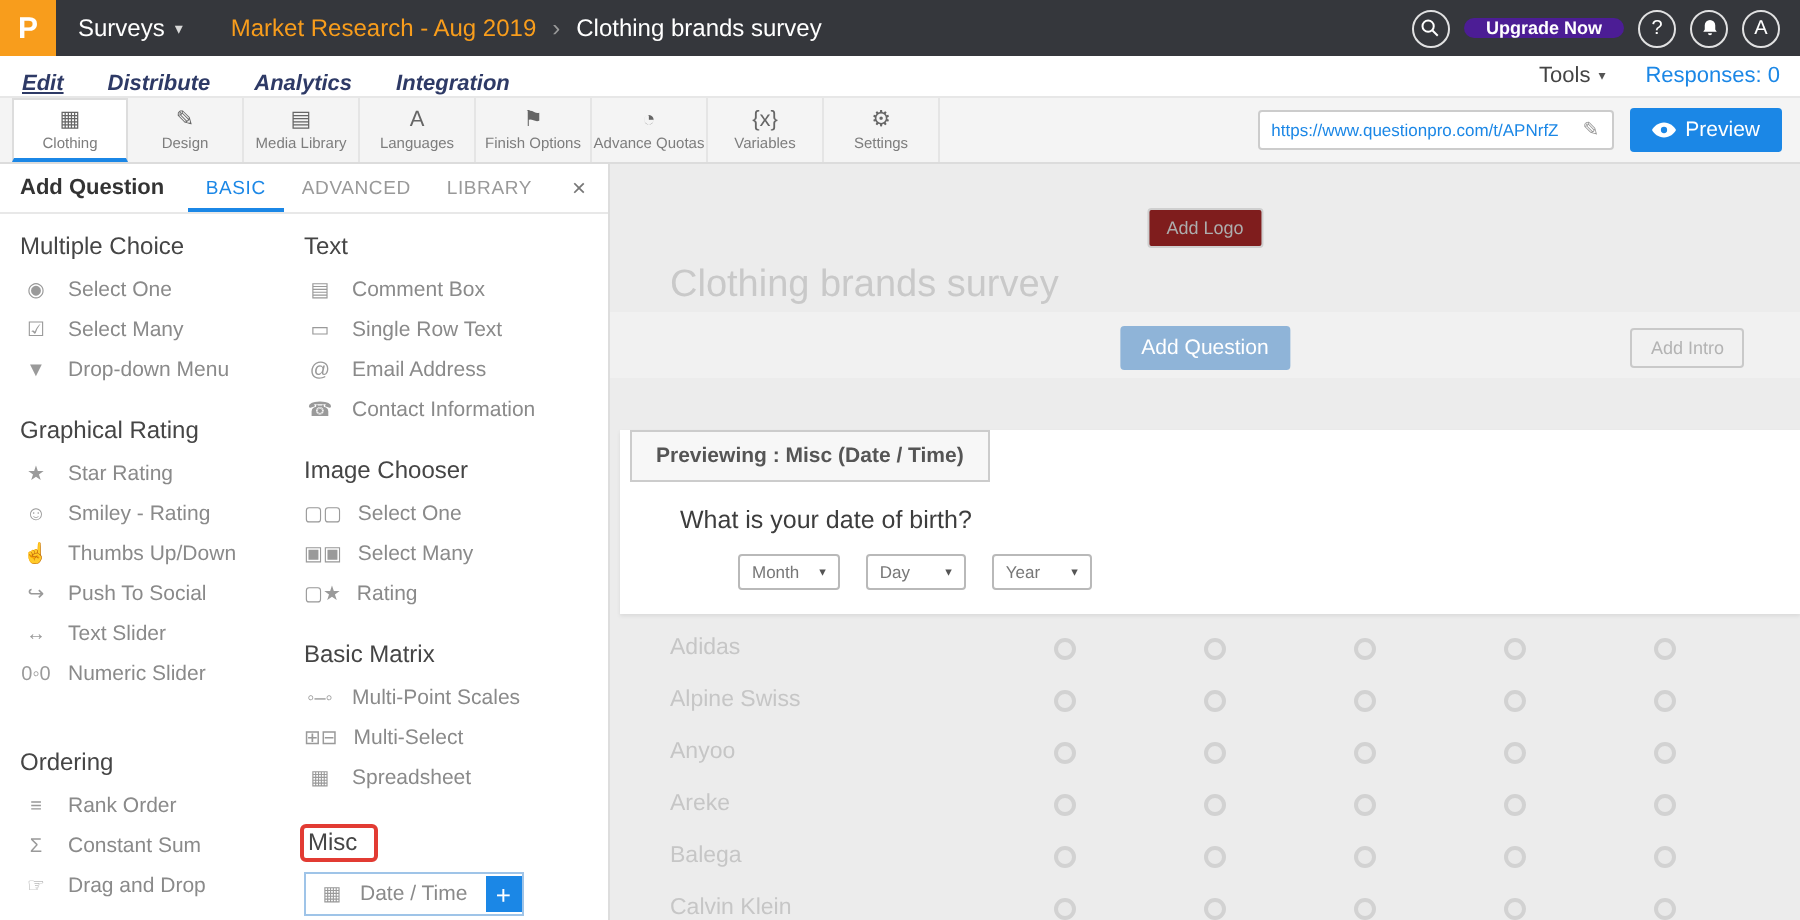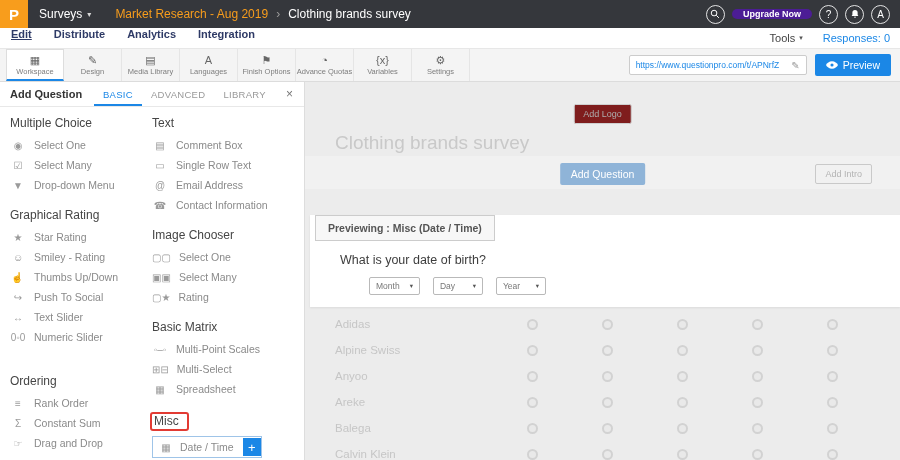--- a/index.html
+++ b/index.html
@@ -16,21 +16,21 @@
   .bc-parent { color:#f89d1c; cursor:pointer; }
   .bc-sep { color:#9a9a9a; margin:0 8px; }
   .bc-current { color:#fff; }
   .topbar-right { margin-left:auto; display:flex; align-items:center; gap:7px; padding-right:10px; }
   .circle-btn { width:19px; height:19px; border-radius:50%; border:1px solid rgba(255,255,255,.85); background:transparent; color:#fff; font-size:10px; display:flex; align-items:center; justify-content:center; cursor:pointer; }
   .upgrade { background:#4c1d95; border:none; color:#fff; font-size:9px; font-weight:bold; padding:0 11px; border-radius:10px; cursor:pointer; }
 
   
   .menubar { flex:0 0 21px; background:#fff; display:flex; align-items:center; font-size:11px; border-bottom:1px solid #e7e7e7; }
   .menu-tabs { display:flex; height:100%; }
-  .menu-tab { padding:0 11px; color:#2e3a66; font-weight:bold; display:flex; align-items:flex-start; cursor:pointer; }
+  .menu-tab { padding:0 11px; color:#2e3a66; font-weight:bold; display:flex; align-items:flex-end; cursor:pointer;font-style:italic; }
   .menu-tab.active { text-decoration:underline; }
   .menu-right { margin-left:auto; display:flex; align-items:center; gap:20px; padding-right:10px; }
   .tools-btn { color:#444; display:flex; align-items:center; gap:4px; cursor:pointer; }
   .tools-btn .caret { font-size:7px; color:#555; }
   .responses { color:#1b87e6; cursor:pointer; }
 
   
   .toolbar { flex:0 0 33px; background:#f4f4f4; border-bottom:1px solid #dcdcdc; display:flex; align-items:stretch; padding-left:6px; }
   .tool-items { display:flex; align-items:stretch; }
   .tool-item { width:58px; display:flex; flex-direction:column; align-items:center; justify-content:center; gap:1px; border-right:1px solid #e5e5e5; cursor:pointer; }
@@ -142,21 +142,21 @@
         <span class="caret">▾</span>
       </span>
       <span class="responses">Responses: 0</span>
     </div>
   </nav>
 
   <div class="toolbar">
     <div class="tool-items">
         <div class="tool-item active">
         <span class="tool-icon">▦</span>
-        <span class="tool-label">Workspace</span>
+        <span class="tool-label">Clothing</span>
       </div>
         <div class="tool-item">
         <span class="tool-icon">✎</span>
         <span class="tool-label">Design</span>
       </div>
         <div class="tool-item">
         <span class="tool-icon">▤</span>
         <span class="tool-label">Media Library</span>
       </div>
         <div class="tool-item">

